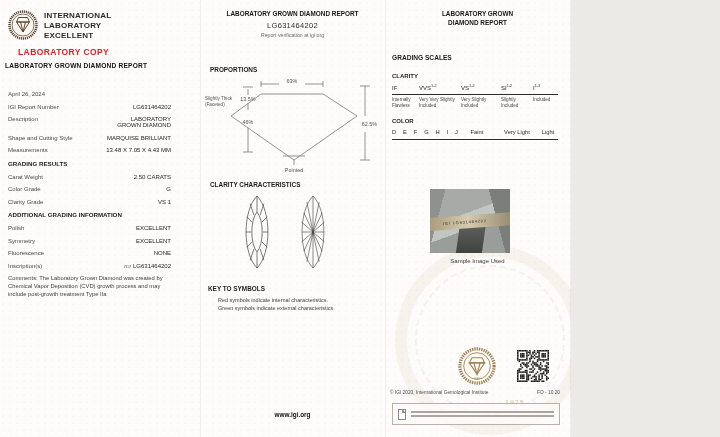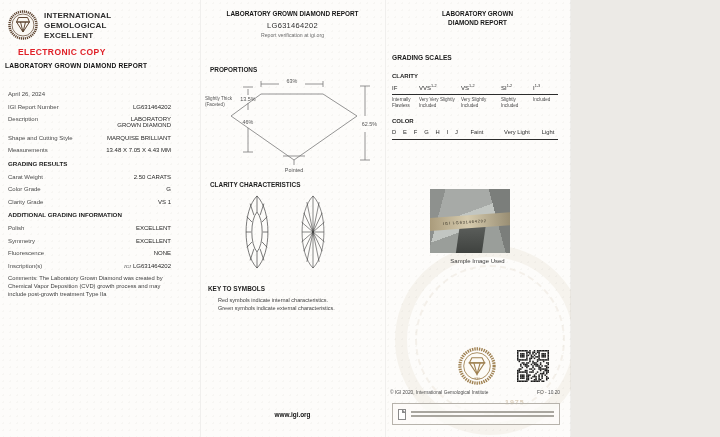--- a/index.html
+++ b/index.html
@@ -110,24 +110,24 @@
       <circle cx="30" cy="30" r="27" fill="none" stroke="#5f4632" stroke-width="5" stroke-dasharray="2.4 1.6"></circle>
       <circle cx="30" cy="30" r="22" fill="#faf7f2" stroke="#5f4632" stroke-width="1.5"></circle>
       <g fill="none" stroke="#5f4632" stroke-width="2">
         <path d="M17 24 L43 24 L30 44 Z"></path>
         <path d="M21 15 L39 15 L43 24 L17 24 Z"></path>
         <path d="M25 24 L30 44 L35 24"></path>
       </g>
     </svg>
     <div class="orgname">
       <div>INTERNATIONAL</div>
-      <div>GEMOLOGICAL</div>
+      <div>LABORATORY</div>
       <div>EXCELLENT</div>
     </div>
-    <div class="ecopy">ELECTRONIC COPY</div>
+    <div class="ecopy">LABORATORY COPY</div>
     <div class="rpt-title1">LABORATORY GROWN DIAMOND REPORT</div>
 
     <div class="p1-fields">
       <div class="row">
           <span class="lbl">April 26, 2024</span>
         </div>
       <div class="row">
           <span class="lbl">IGI Report Number</span>
           <span class="val">LG631464202</span>
         </div>

